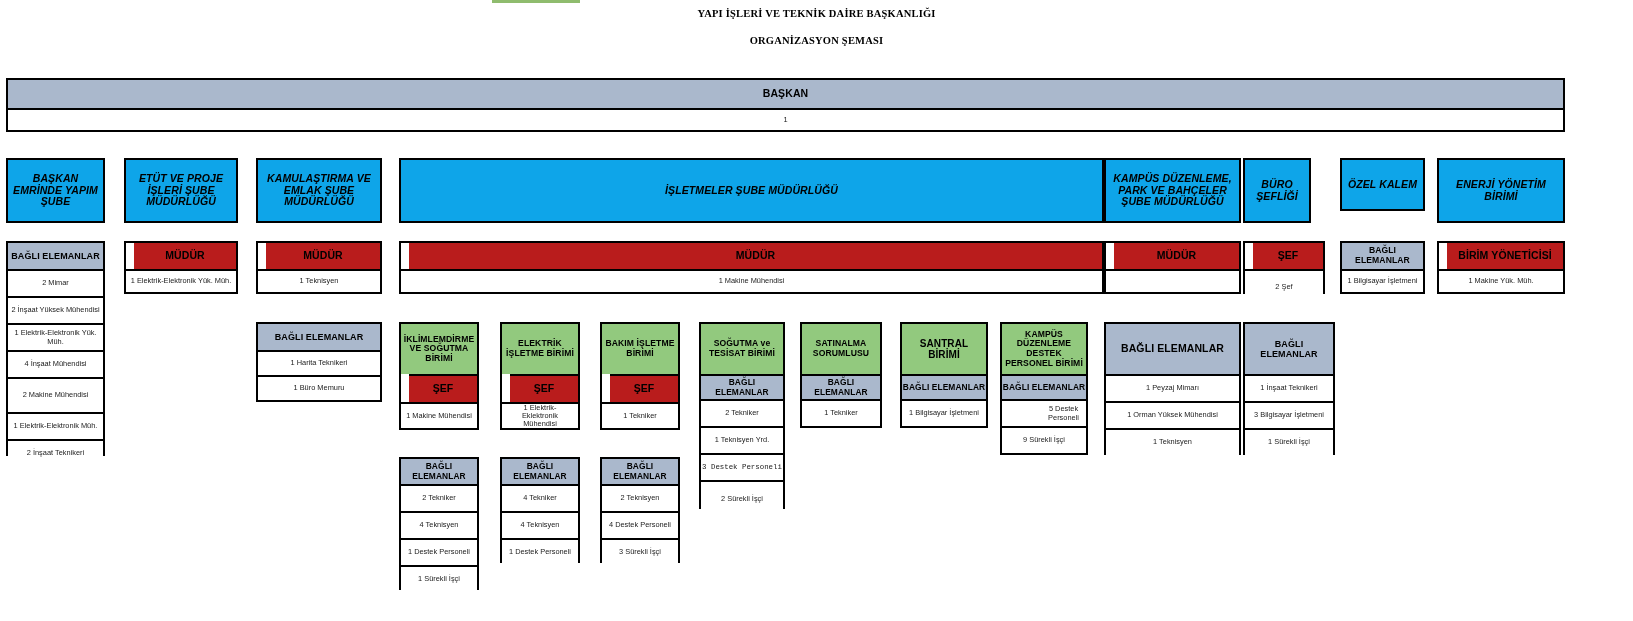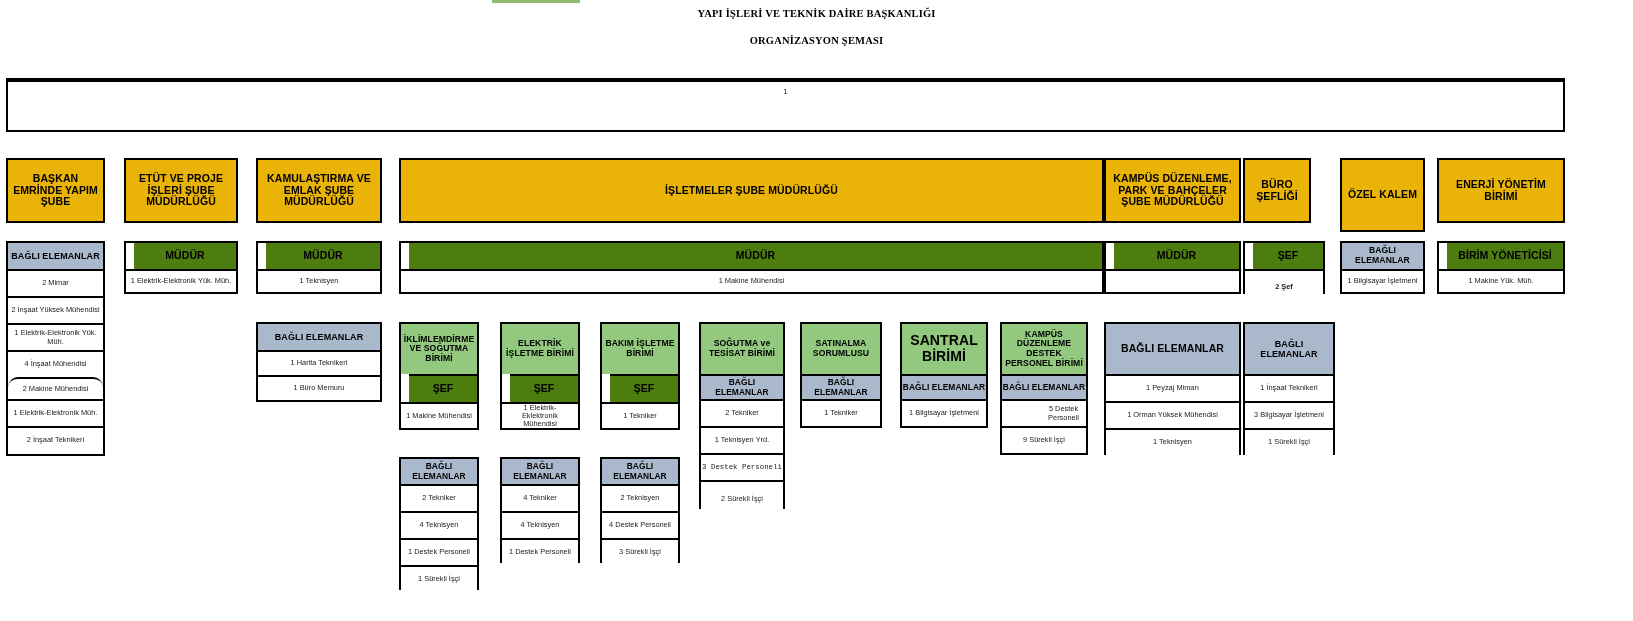--- a/index.html
+++ b/index.html
@@ -54,65 +54,66 @@
   .hdr {
     font-weight: bold;
     font-size: 10.5px;
     letter-spacing: .1px;
   }
   .sub {
     font-size: 7.4px;
     color: #1a1a1a;
     font-weight: normal;
   }
-  .c-peach { background: #eab308; }
+  .c-peach { background: #0ea5e9; font-style: italic; }
   .c-blue  { background: #aab8cc; }
-  .c-yellow{ background: #4d7c0f; margin-left: 8px; }
+  .c-yellow{ background: #b91c1c; margin-left: 8px; }
   .c-green { background: #92c97e; }
   .c-white { background: #ffffff; }
 
   .divider { border-top: 2px solid #000; }
 </style>
 </head>
 <body>
 
 <div id="page">
 
   <div class="stub-green"></div>
 
   <div class="title-line" id="title1">YAPI İŞLERİ VE TEKNİK DAİRE BAŞKANLIĞI</div>
   <div class="title-line" id="title2">ORGANİZASYON ŞEMASI</div>
 
   <div class="box" style="left:6px; top:78px; width:1559px; height:54px;">
+    <div class="cell hdr c-blue" style="height:28px;">BAŞKAN</div>
     <div class="cell sub c-white divider" style="height:22px;">1</div>
   </div>
 
   <div class="box cell hdr c-peach" style="left:6px; top:158px; width:99px; height:65px; padding:2px;">BAŞKAN EMRİNDE YAPIM ŞUBE</div>
 
   <div class="box cell hdr c-peach" style="left:256px; top:158px; width:126px; height:65px; padding:2px;">KAMULAŞTIRMA VE EMLAK ŞUBE MÜDÜRLÜĞÜ</div>
 
   <div class="box cell hdr c-peach" style="left:124px; top:158px; width:114px; height:65px; padding:2px;">ETÜT VE PROJE İŞLERİ ŞUBE MÜDÜRLÜĞÜ</div>
 
   <div class="box cell hdr c-peach" style="left:1104px; top:158px; width:137px; height:65px; padding:2px;">KAMPÜS DÜZENLEME, PARK VE BAHÇELER ŞUBE MÜDÜRLÜĞÜ</div>
 
   <div class="box cell hdr c-peach" style="left:399px; top:158px; width:705px; height:65px; padding:2px;">İŞLETMELER ŞUBE MÜDÜRLÜĞÜ</div>
 
   <div class="box cell hdr c-peach" style="left:1243px; top:158px; width:68px; height:65px; padding:2px;">BÜRO ŞEFLİĞİ</div>
 
-  <div class="box cell hdr c-peach" style="left:1340px; top:158px; width:85px; height:74px; padding:0;">ÖZEL KALEM</div>
+  <div class="box cell hdr c-peach" style="left:1340px; top:158px; width:85px; height:53px; padding:0;">ÖZEL KALEM</div>
 
   <div class="box cell hdr c-peach" style="left:1437px; top:158px; width:128px; height:65px; padding:2px;">ENERJİ YÖNETİM BİRİMİ</div>
 
   <div class="box" style="left:6px; top:241px; width:99px; height:215px;">
     <div class="cell hdr c-blue" style="height:26px; font-size:9px;">BAĞLI ELEMANLAR</div>
     <div class="cell sub c-white divider" style="height:27px;">2 Mimar</div>
     <div class="cell sub c-white divider" style="height:27px;">2 İnşaat Yüksek Mühendisi</div>
     <div class="cell sub c-white divider" style="height:27px;">1 Elektrik-Elektronik Yük. Müh.</div>
     <div class="cell sub c-white divider" style="height:27px;">4 İnşaat Mühendisi</div>
-    <div class="cell sub c-white divider" style="height:22px;border-radius:10px;">2 Makine Mühendisi</div>
+    <div class="cell sub c-white divider" style="height:35px;">2 Makine Mühendisi</div>
     <div class="cell sub c-white divider" style="height:27px;">1 Elektrik-Elektronik Müh.</div>
     <div class="cell sub c-white divider" style="height:27px;">2 İnşaat Teknikeri</div>
   </div>
 
   <div class="box" style="left:124px; top:241px; width:114px; height:53px;">
     <div class="cell hdr c-yellow" style="height:26px;">MÜDÜR</div>
     <div class="cell sub c-white divider" style="height:23px;">1 Elektrik-Elektronik Yük. Müh.</div>
   </div>
 
   <div class="box" style="left:256px; top:241px; width:126px; height:53px;">
@@ -130,21 +131,21 @@
     <div class="cell sub c-white divider" style="height:23px;">1 Makine Mühendisi</div>
   </div>
 
   <div class="box" style="left:1104px; top:241px; width:137px; height:53px;">
     <div class="cell hdr c-yellow" style="height:26px;">MÜDÜR</div>
     <div class="cell sub c-white divider" style="height:23px;"></div>
   </div>
 
   <div class="box" style="left:1243px; top:241px; width:82px; height:53px;">
     <div class="cell hdr c-yellow" style="height:26px;">ŞEF</div>
-    <div class="cell sub c-white divider" style="height:35px;font-weight:bold;">2 Şef</div>
+    <div class="cell sub c-white divider" style="height:35px;">2 Şef</div>
   </div>
 
   <div class="box" style="left:1340px; top:241px; width:85px; height:53px;">
     <div class="cell hdr c-blue" style="height:26px; font-size:8.6px;">BAĞLI ELEMANLAR</div>
     <div class="cell sub c-white divider" style="height:23px;">1 Bilgisayar İşletmeni</div>
   </div>
 
   <div class="box" style="left:1437px; top:241px; width:128px; height:53px;">
     <div class="cell hdr c-yellow" style="height:26px;">BİRİM YÖNETİCİSİ</div>
     <div class="cell sub c-white divider" style="height:23px;">1 Makine Yük. Müh.</div>
@@ -196,21 +197,21 @@
     <div class="cell sub c-white divider" style="height:36px;">2 Sürekli İşçi</div>
   </div>
 
   <div class="box" style="left:800px; top:322px; width:82px; height:106px;">
     <div class="cell hdr c-green" style="height:50px; font-size:8.6px; padding:1px;">SATINALMA SORUMLUSU</div>
     <div class="cell hdr c-blue divider" style="height:25px; font-size:8.4px;">BAĞLI ELEMANLAR</div>
     <div class="cell sub c-white divider" style="height:27px;">1 Tekniker</div>
   </div>
 
   <div class="box" style="left:900px; top:322px; width:88px; height:106px;">
-    <div class="cell hdr c-green" style="height:50px; font-size:14px; padding:1px;">SANTRAL BİRİMİ</div>
+    <div class="cell hdr c-green" style="height:50px; font-size:10px; padding:1px;">SANTRAL BİRİMİ</div>
     <div class="cell hdr c-blue divider" style="height:25px; font-size:8.4px;">BAĞLI ELEMANLAR</div>
     <div class="cell sub c-white divider" style="height:27px;">1 Bilgisayar İşletmeni</div>
   </div>
 
   <div class="box" style="left:1000px; top:322px; width:88px; height:133px;">
     <div class="cell hdr c-green" style="height:50px; font-size:8.6px; padding:1px;">KAMPÜS DÜZENLEME DESTEK PERSONEL BİRİMİ</div>
     <div class="cell hdr c-blue divider" style="height:25px; font-size:8.4px;">BAĞLI ELEMANLAR</div>
     <div class="cell sub c-white divider" style="height:27px;padding-left:39px;">5 Destek Personeli</div>
     <div class="cell sub c-white divider" style="height:27px;">9 Sürekli İşçi</div>
   </div>

